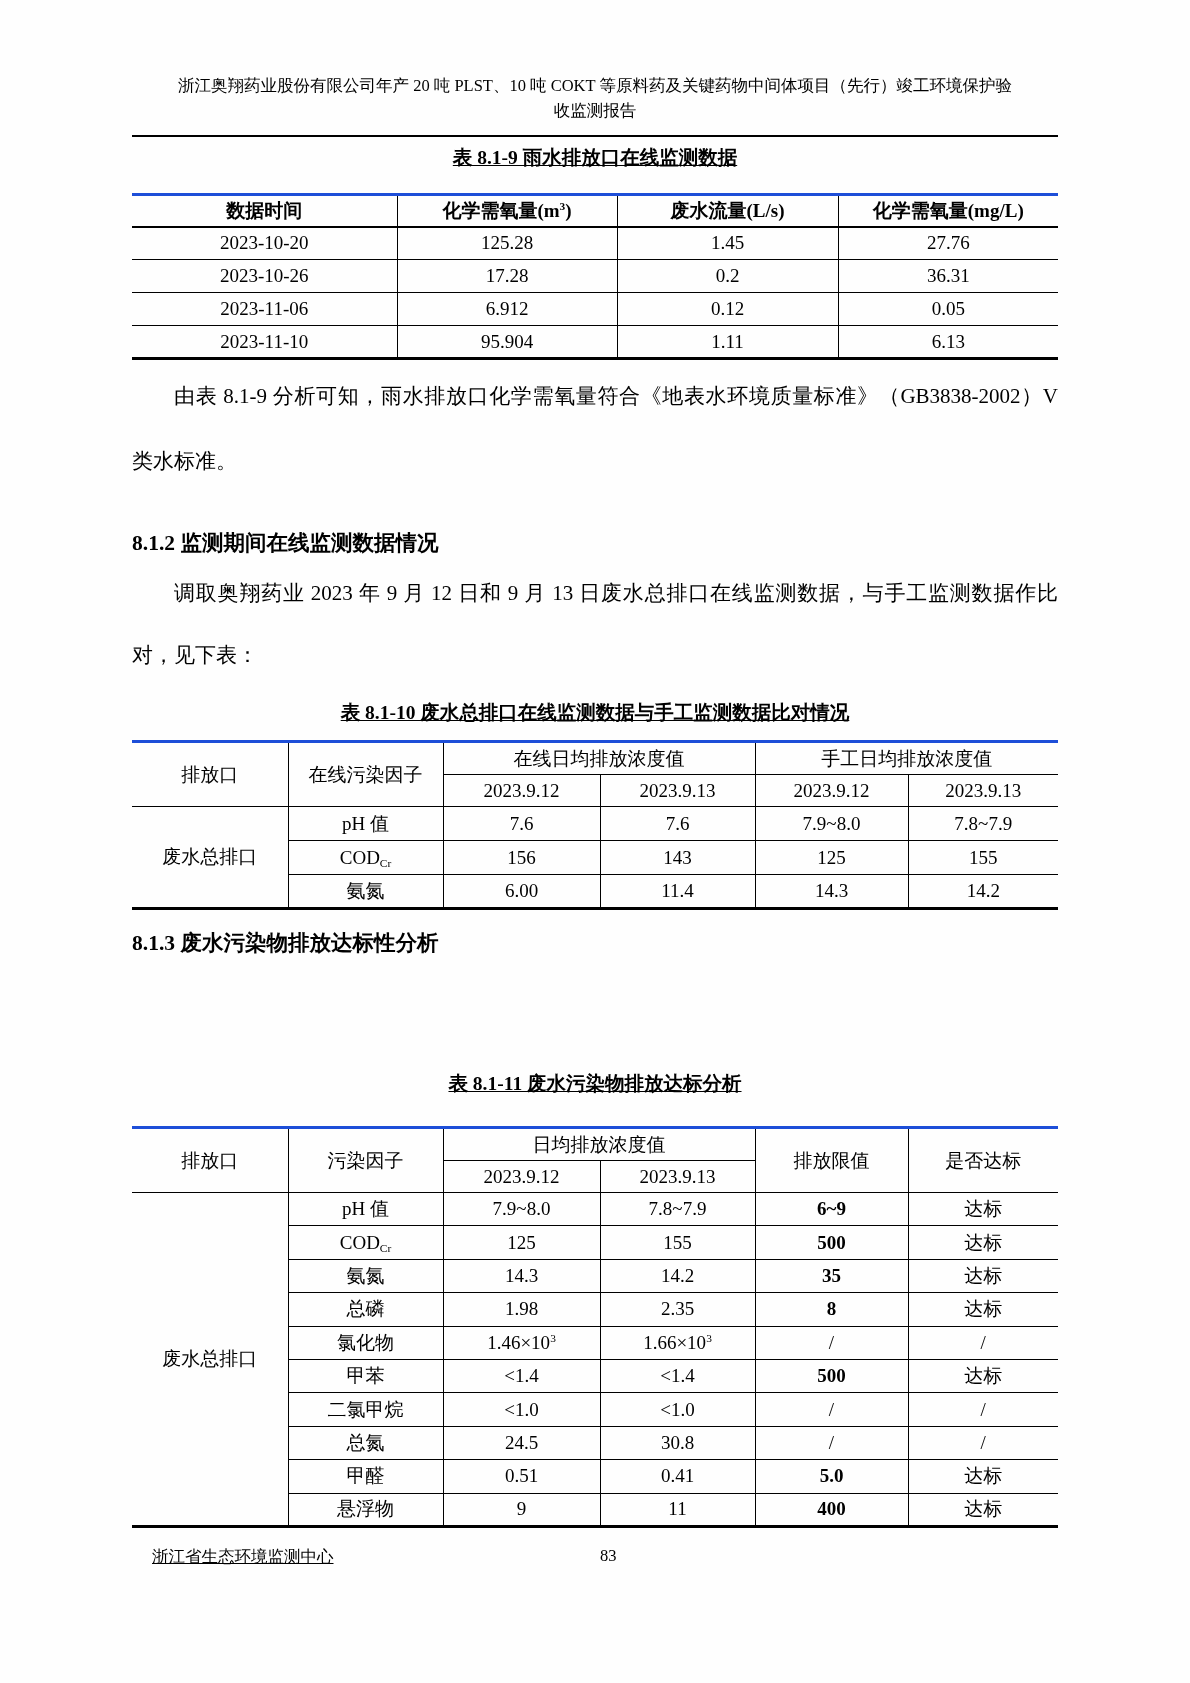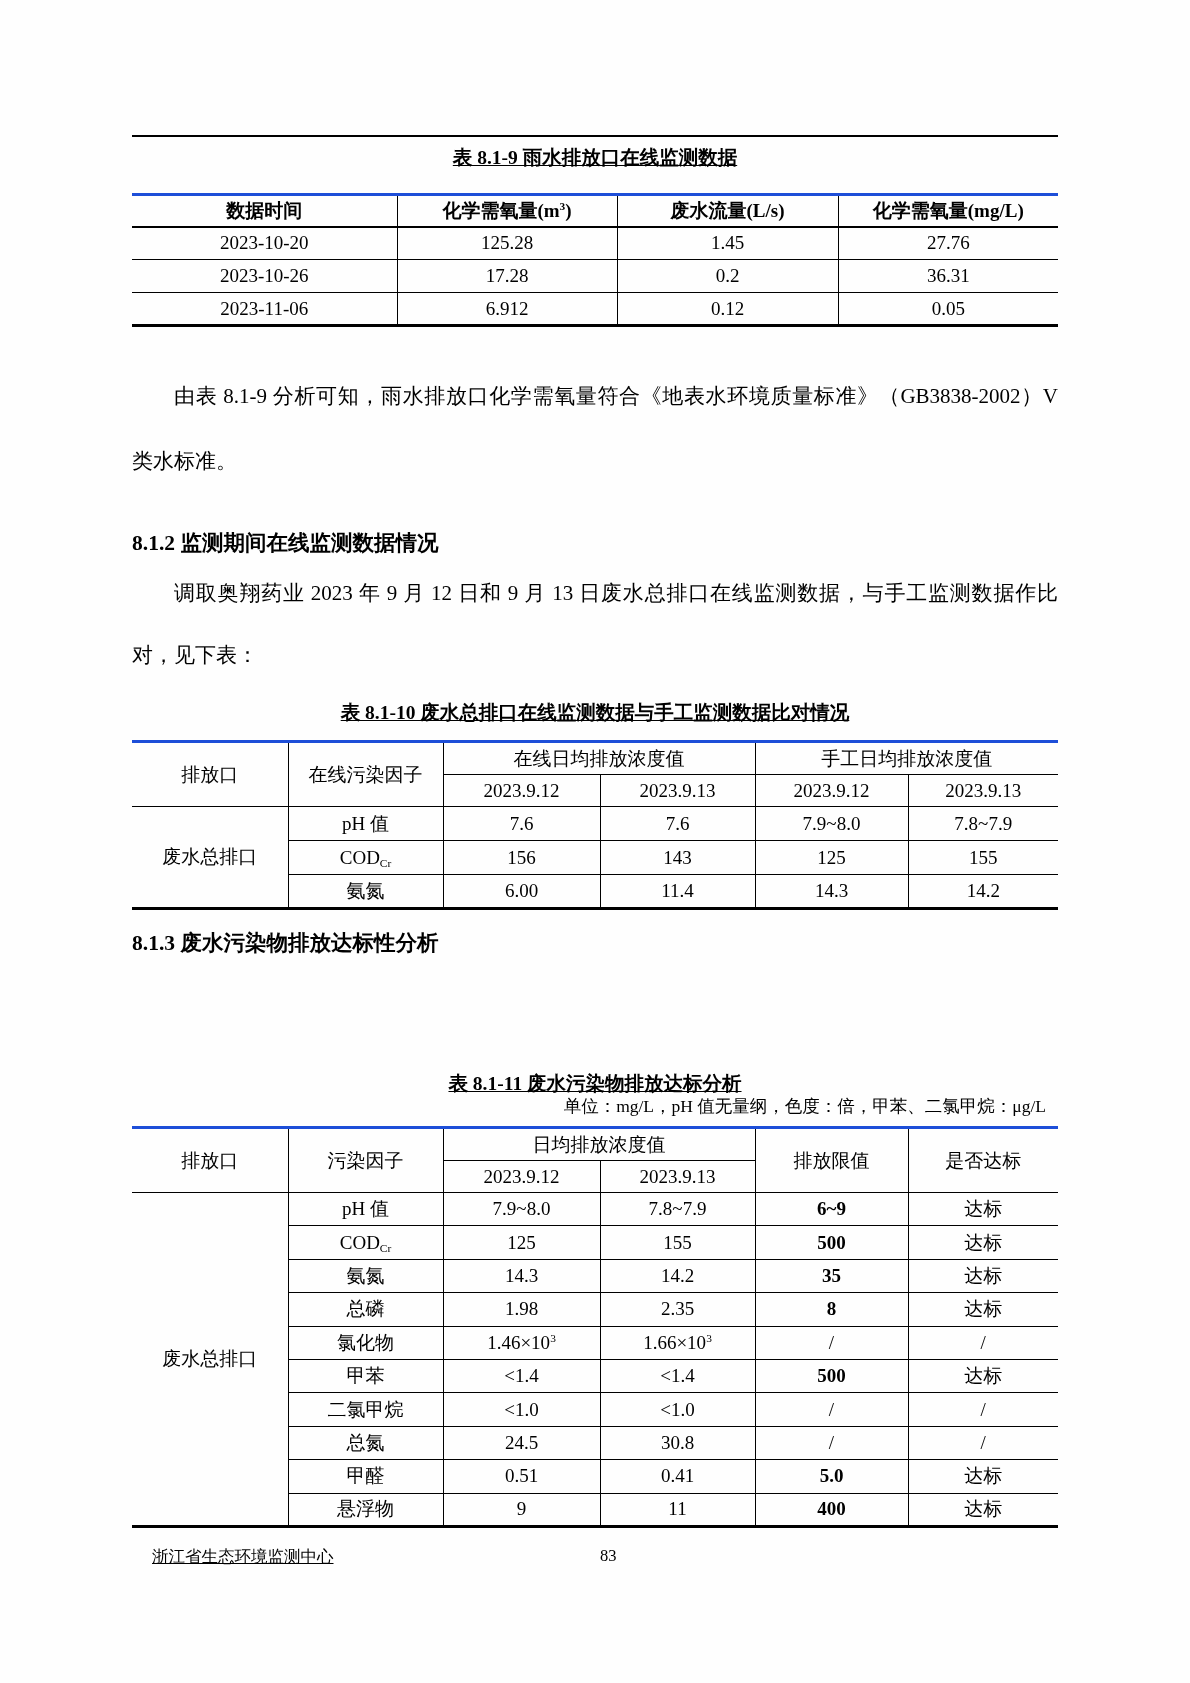--- a/index.html
+++ b/index.html
@@ -65,20 +65,24 @@
 
   .footer { top:1546px; font-size:16.5px; }
   .footer .left { position:absolute; left:20px; top:0;text-decoration:underline; }
   .footer .pagenum { position:absolute; left:468px; top:0; }
 </style>
 </head>
 <body>
 
 <div class="page">
 
+  <div class="abs doc-header">
+    <div>浙江奥翔药业股份有限公司年产 20 吨 PLST、10 吨 COKT 等原料药及关键药物中间体项目（先行）竣工环境保护验</div>
+    <div>收监测报告</div>
+  </div>
   <div class="abs header-rule"></div>
 
   <div class="abs caption caption1">表 8.1-9  雨水排放口在线监测数据</div>
 
   <table class="tbl abs t1">
     <colgroup>
         <col style="width:265px">
         <col style="width:220px">
         <col style="width:221px">
         <col style="width:220px">
@@ -101,20 +105,26 @@
         <td>17.28</td>
         <td>0.2</td>
         <td>36.31</td>
       </tr>
       <tr class="data">
         <td>2023-11-06</td>
         <td>6.912</td>
         <td>0.12</td>
         <td>0.05</td>
       </tr>
+      <tr class="data">
+        <td>2023-11-10</td>
+        <td>95.904</td>
+        <td>1.11</td>
+        <td>6.13</td>
+      </tr>
     </tbody>
   </table>
 
   <div class="abs para para1">由表 8.1-9 分析可知，雨水排放口化学需氧量符合《地表水环境质量标准》（GB3838-2002）V 类水标准。</div>
 
   <div class="abs heading heading2">8.1.2 监测期间在线监测数据情况</div>
   <div class="abs para para2">调取奥翔药业 2023 年 9 月 12 日和 9 月 13 日废水总排口在线监测数据，与手工监测数据作比对，见下表：</div>
 
   <div class="abs caption caption2">表 8.1-10  废水总排口在线监测数据与手工监测数据比对情况</div>
 
@@ -161,21 +171,20 @@
         <td>11.4</td>
         <td>14.3</td>
         <td>14.2</td>
       </tr>
     </tbody>
   </table>
 
   <div class="abs heading heading3">8.1.3 废水污染物排放达标性分析</div>
 
   <div class="abs caption caption3">表 8.1-11  废水污染物排放达标分析</div>
-  <div class="abs unit-note">单位：mg/L，pH 值无量纲，色度：倍，甲苯、二氯甲烷：μg/L</div>
 
   <table class="tbl abs t3">
     <colgroup>
         <col style="width:156px">
         <col style="width:155px">
         <col style="width:157px">
         <col style="width:155px">
         <col style="width:153px">
         <col style="width:150px">
       </colgroup>

